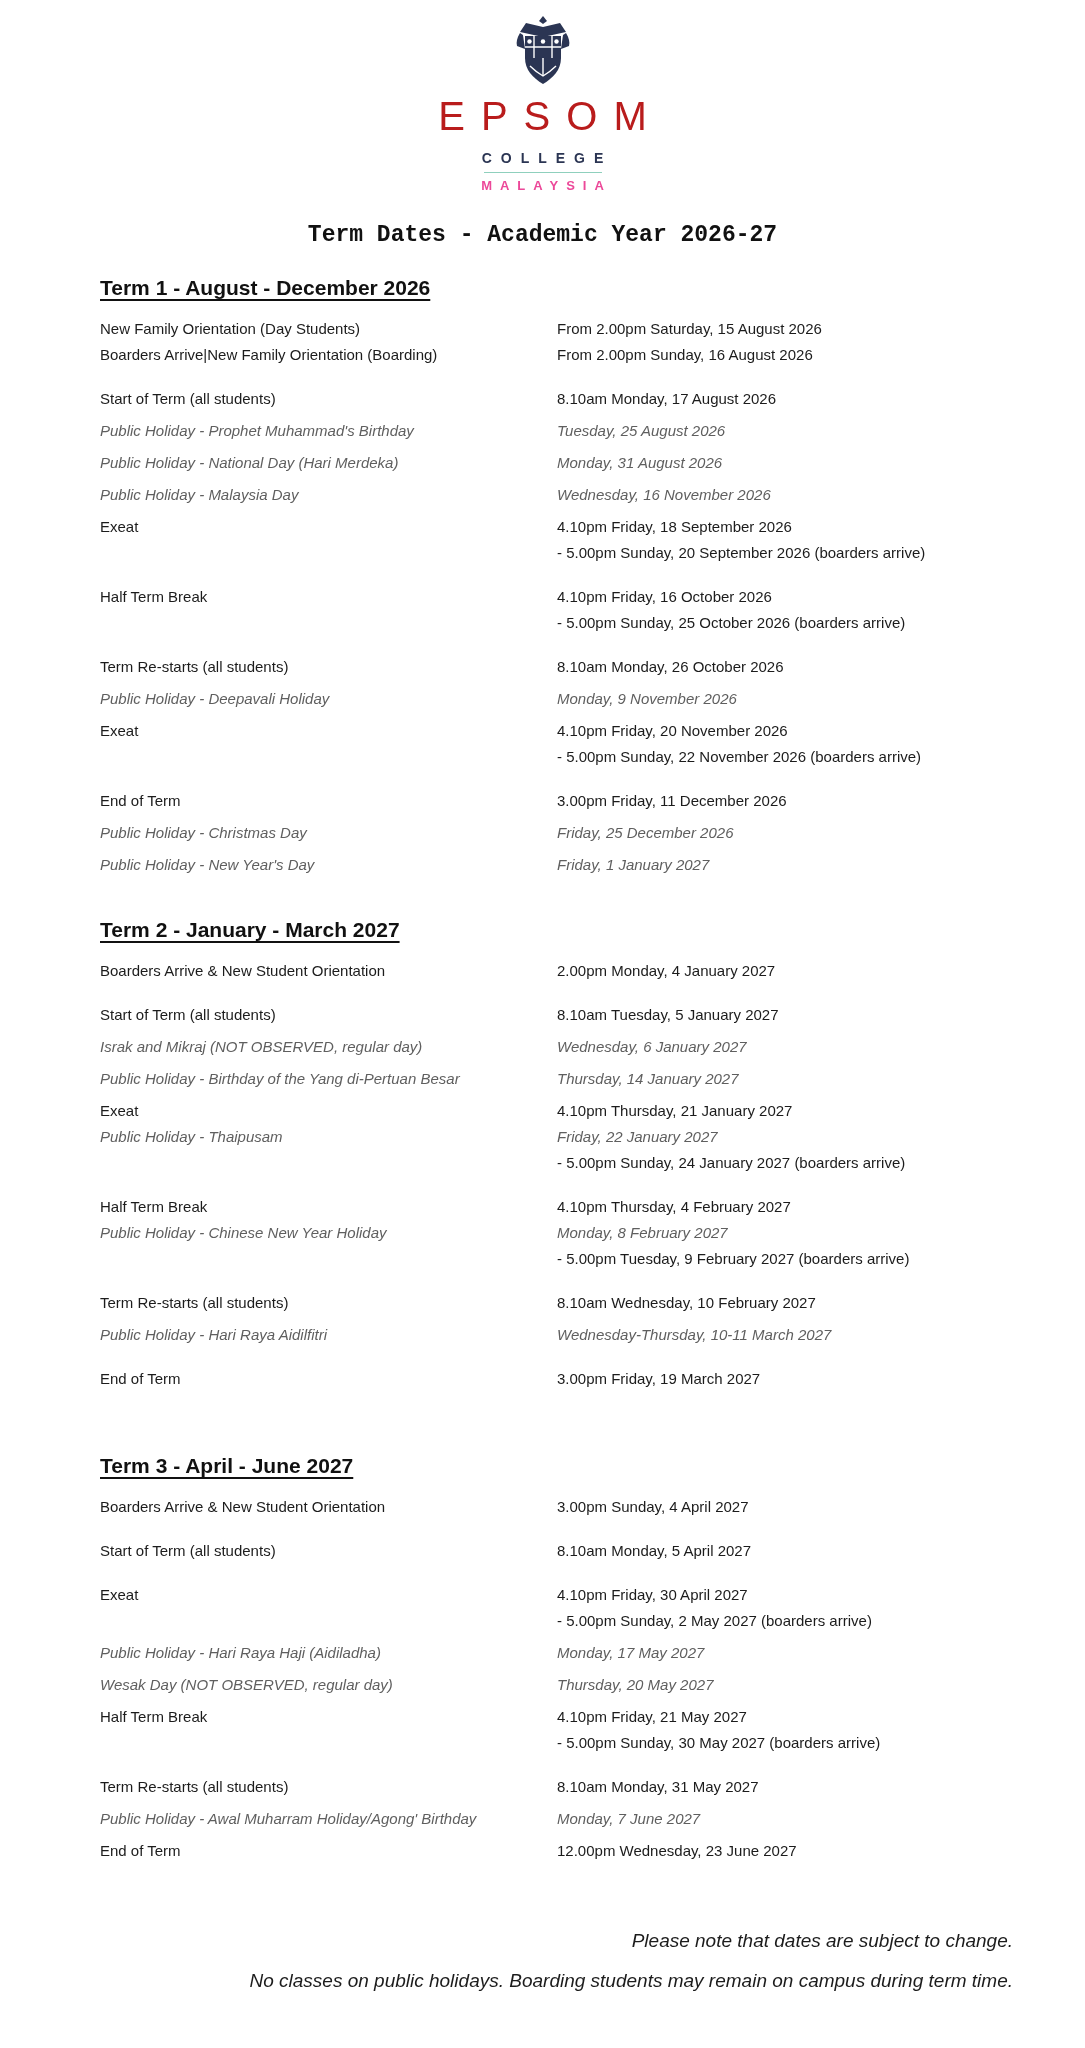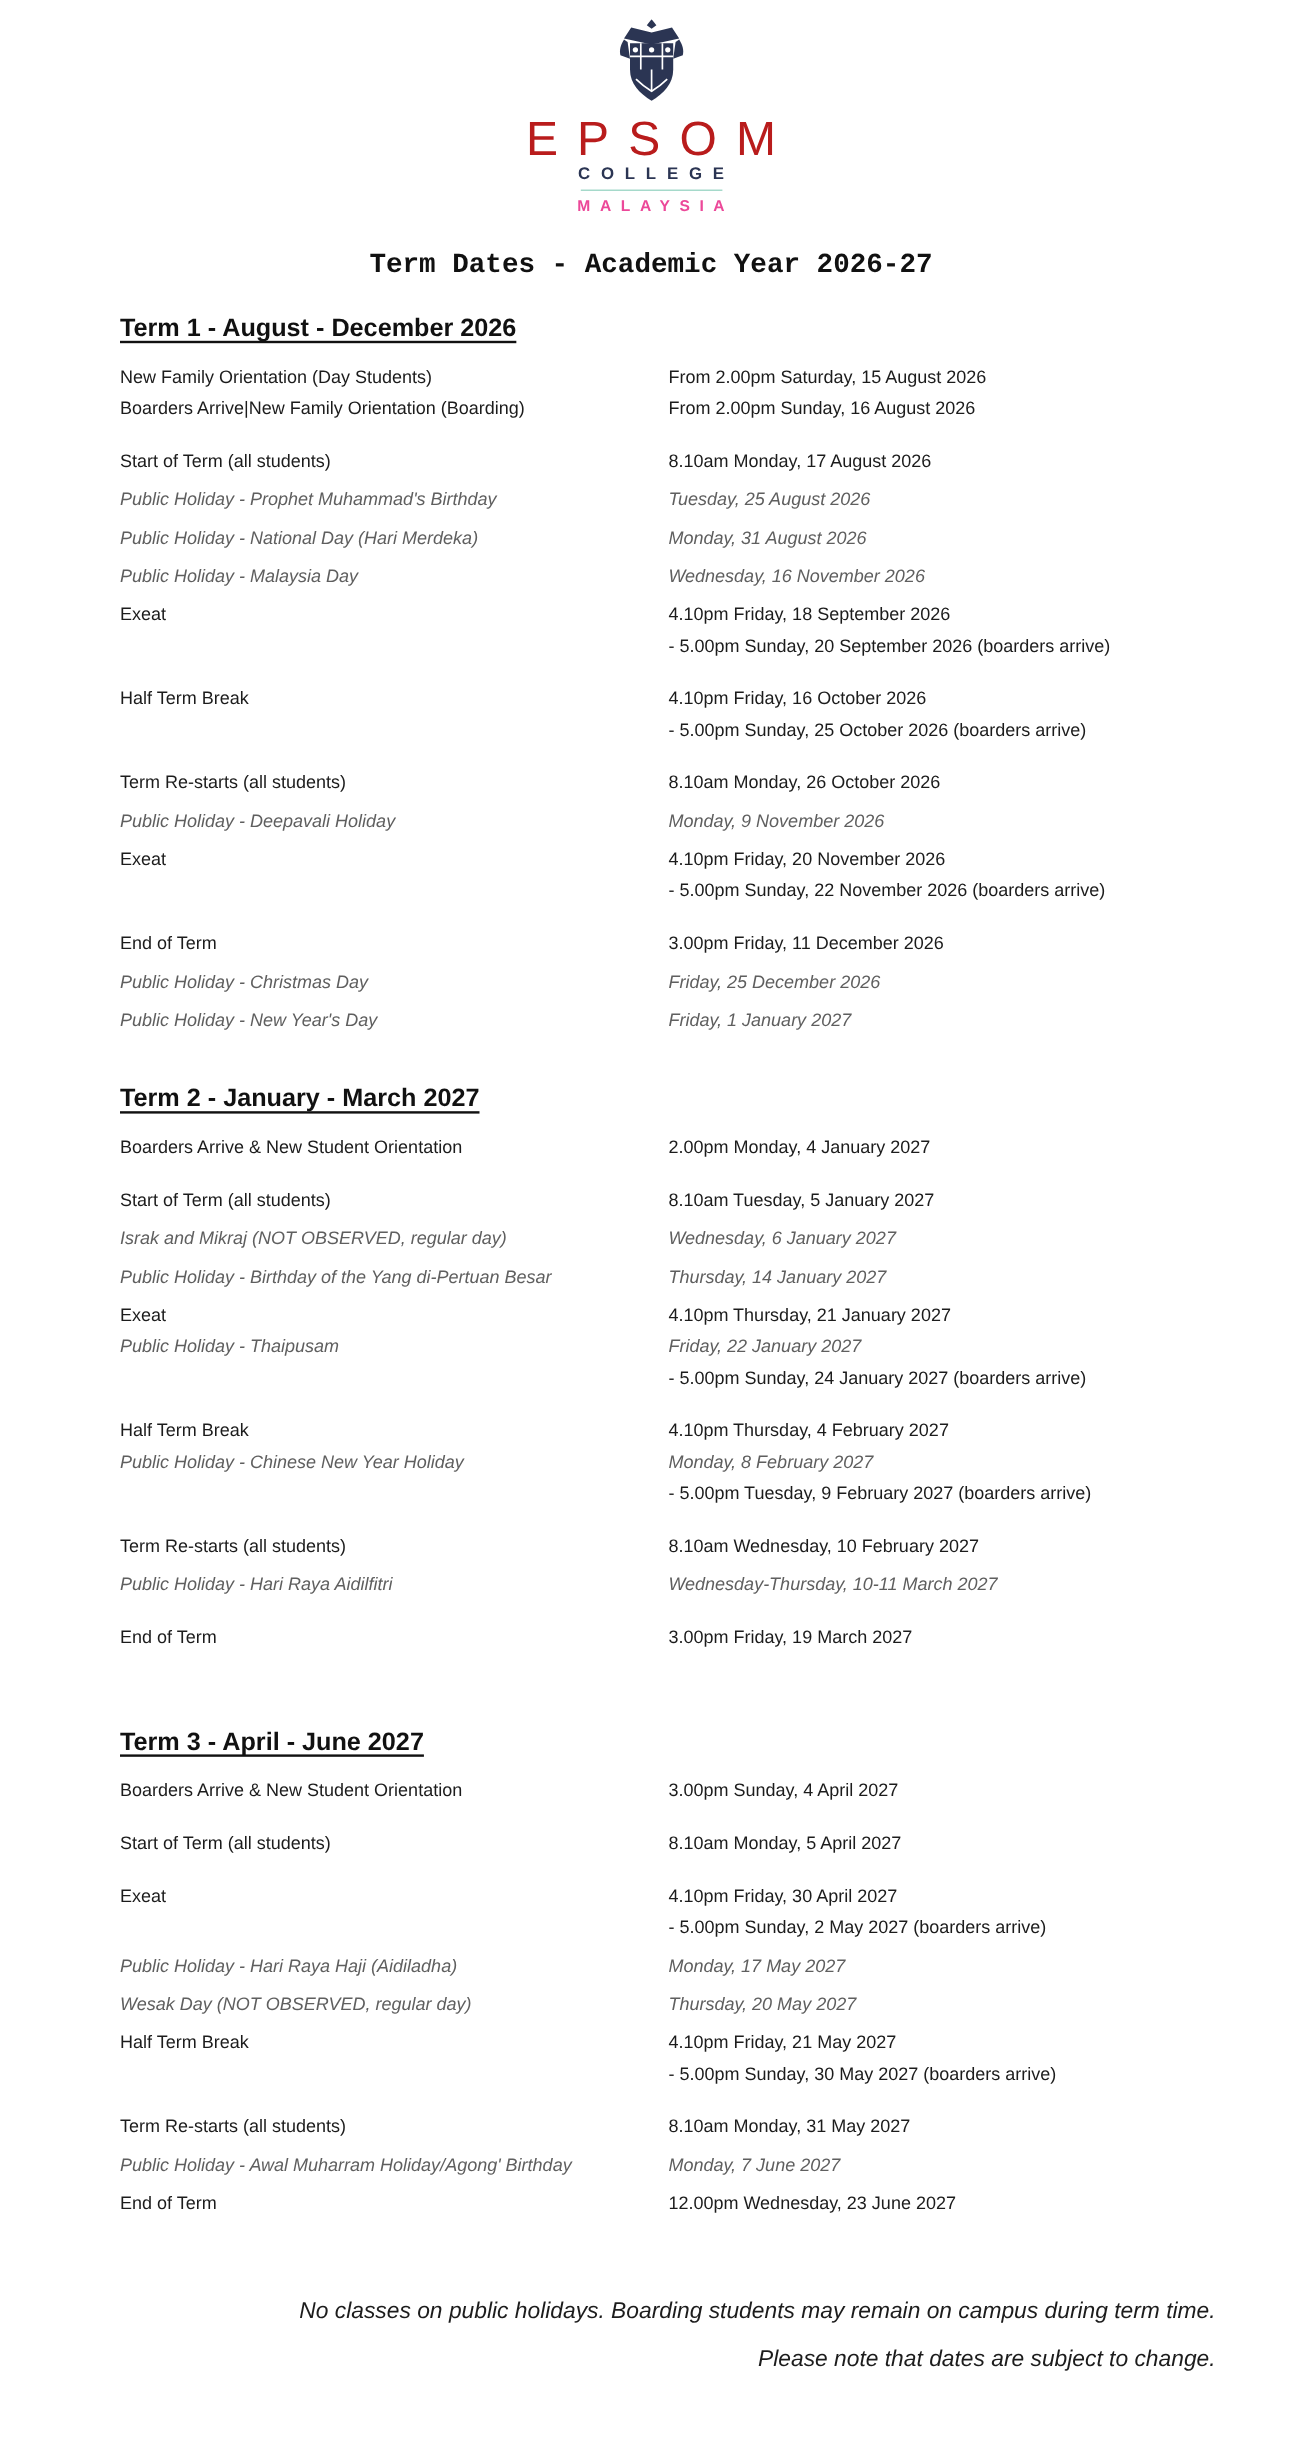--- a/index.html
+++ b/index.html
@@ -2,21 +2,21 @@
 <html><head>
 <meta charset="utf-8">
 <style>
   html,body{margin:0;padding:0;background:#ffffff;}
   body{width:1085px;font-family:"Liberation Sans",sans-serif;color:#1c1c1c;-webkit-font-smoothing:antialiased;}
   .page{padding:16px 0 40px 0;}
   
   .logo-block{text-align:center;line-height:1;}
   .crest{display:block;margin:0 auto 6px auto;}
   .logo-name{font-size:40px;letter-spacing:16px;text-indent:16px;color:#b91c1c;font-weight:400;margin-top:2px;}
-  .logo-college{font-size:14px;letter-spacing:9px;text-indent:9px;color:#2b3553;font-weight:700;margin-top:1px;}
+  .logo-college{font-size:14px;letter-spacing:9px;text-indent:9px;color:#2b3553;font-weight:700;margin-top:15px;}
   .logo-rule{width:118px;height:1px;background:#8fd0bd;margin:7px auto 6px auto;}
   .logo-malaysia{font-size:13px;letter-spacing:8px;text-indent:8px;color:#ec4899;font-weight:700;}
   
   .doc-title{text-align:center;font-size:23px;font-weight:700;margin:30px 0 0 0;color:#111;font-family:Liberation Mono, monospace;}
   
   #terms{padding-left:100px;padding-right:52px;}
   .term{margin-top:28px;}
   #terms .term:nth-child(2){margin-top:40px;}
   #terms .term:nth-child(3){margin-top:62px;}
   .term-heading{font-size:21px;font-weight:700;margin:0 0 16px 0;color:#111;
@@ -297,17 +297,17 @@
         <div class="group">
           <div class="row">
             <span class="label">End of Term</span>
             <span class="date">12.00pm Wednesday, 23 June 2027</span>
           </div>
         </div>
       </section>
     </main>
 
   <section class="notes">
+    <p class="note">Please note that dates are subject to change.</p>
     <p class="note">No classes on public holidays. Boarding students may remain on campus during term time.</p>
-    <p class="note">Please note that dates are subject to change.</p>
   </section>
 
 </div>
 
 </body></html>

